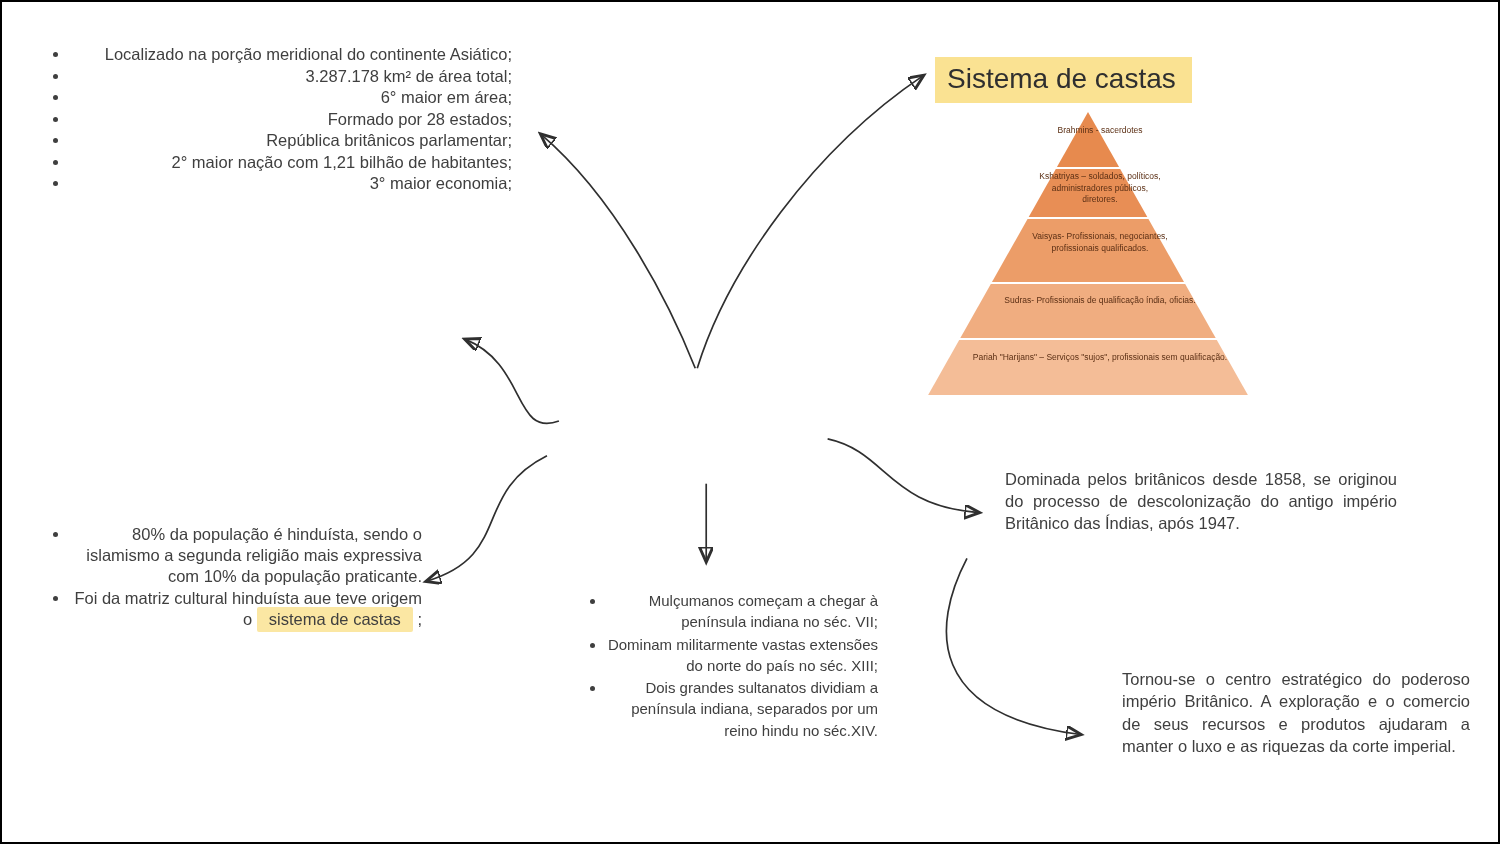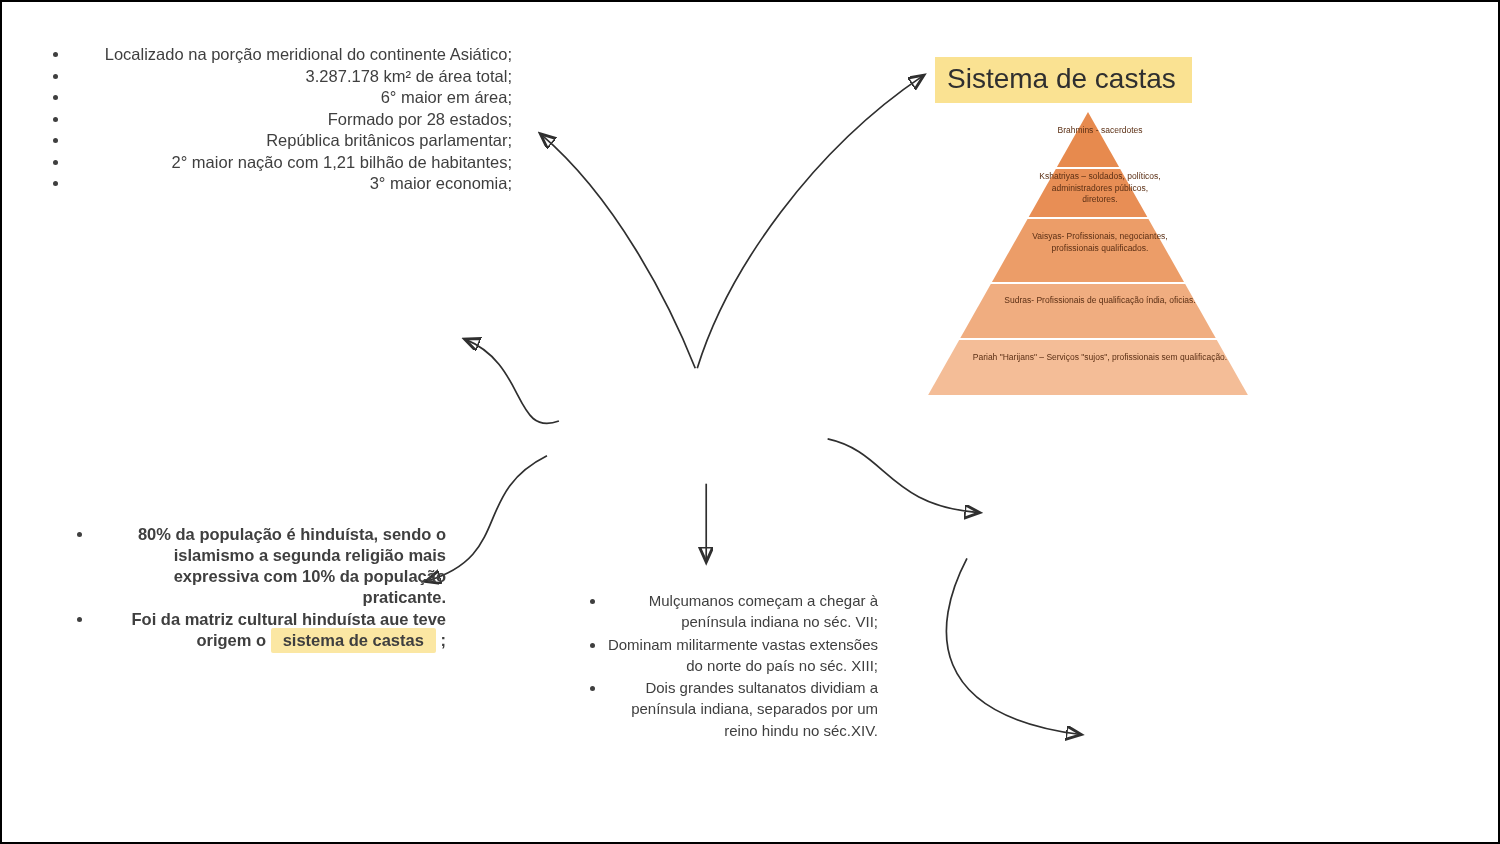--- a/index.html
+++ b/index.html
@@ -13,21 +13,21 @@
     font-family:"Liberation Sans", sans-serif;
     color:#3f3f3f;
   }
   .connectors{position:absolute;left:0;top:0;width:100%;height:100%;pointer-events:none;}
   .connectors path{fill:none;stroke:#2f2f2f;stroke-width:1.7px;}
 
   
   ul.blist{list-style:disc outside;margin:0;padding:0 0 0 24px;}
   ul.blist li{margin:0 0 1px 0;text-align:right;}
   .facts{position:absolute;left:44px;top:42px;width:442px;font-size:16.5px;line-height:20.5px;}
-  .religion{position:absolute;left:68px;top:522px;width:352px;font-size:16.5px;line-height:21px;font-weight:bold;}
+  .religion{position:absolute;left:44px;top:522px;width:352px;font-size:16.5px;line-height:21px;}
   .muslims{position:absolute;left:580px;top:588px;width:272px;font-size:15px;line-height:21.3px;}
 
   
   .note{position:absolute;margin:0;}
   .diversity{left:50px;top:306px;width:392px;font-size:16.5px;line-height:21px;}
   .caste-note{left:1262px;top:40px;width:200px;font-size:16px;line-height:22px;text-align:justify;}
   .british-note{left:1003px;top:466px;width:392px;font-size:16.5px;line-height:22px;text-align:justify;}
   .empire-note{left:1120px;top:666px;width:348px;font-size:16.5px;line-height:22.4px;text-align:justify;}
 
   mark.hl{padding:3px 12px 4px 12px;border-radius:2px;background:#fbe7a3;color:inherit;}
@@ -130,21 +130,23 @@
     <div class="pyr-labels">
       <div class="pyr-label pl1">Brahmins - sacerdotes</div>
       <div class="pyr-label pl2">Kshatriyas – soldados, políticos, administradores públicos, diretores.</div>
       <div class="pyr-label pl3">Vaisyas- Profissionais, negociantes, profissionais qualificados.</div>
       <div class="pyr-label pl4">Sudras- Profissionais de qualificação índia, oficias.</div>
       <div class="pyr-label pl5">Pariah "Harijans" – Serviços "sujos", profissionais sem qualificação.</div>
     </div>
   </div>
 
 
+  <p class="note british-note">Dominada pelos britânicos desde 1858, se originou do processo de descolonização do antigo império Britânico das Índias, após 1947.</p>
 
   <ul class="blist muslims">
     <li>Mulçumanos começam a chegar à península indiana no séc. VII;</li>
     <li>Dominam militarmente vastas extensões do norte do país no séc. XIII;</li>
     <li>Dois grandes sultanatos dividiam a península indiana, separados por um reino hindu no séc.XIV.</li>
   </ul>
 
+  <p class="note empire-note">Tornou-se o centro estratégico do poderoso império Britânico. A exploração e o comercio de seus recursos e produtos ajudaram a manter o luxo e as riquezas da corte imperial.</p>
 
 </div>
 
 </body></html>

